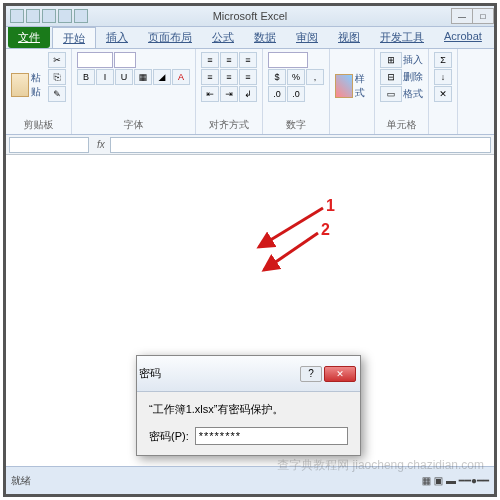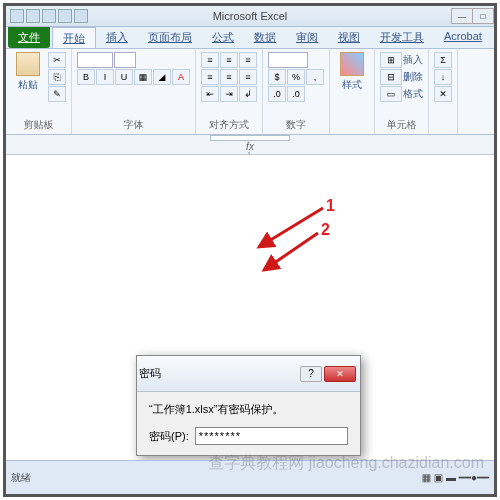--- a/index.html
+++ b/index.html
@@ -12,49 +12,49 @@
 .win-ctrl { position: absolute; right: 0; display: flex; }
 .win-btn { width: 22px; height: 16px; border: 1px solid #aaa; font-size: 8px; display: flex; align-items: center; justify-content: center; background: #e8eef5; margin-left: -1px; }
 .tabs { height: 22px; background: #e8f0f8; display: flex; border-bottom: 1px solid #b0c0d8; }
 .tab { padding: 3px 10px; font-size: 11px; color: #3a5a8a; cursor: pointer; text-decoration: underline; }
 .tab.file { background: #1a7a1a; color: #fff; border-radius: 0 0 3px 3px; margin: 0 2px; }
 .tab.active { background: #f4f8fc; border: 1px solid #b0c0d8; border-bottom: none; }
 .ribbon { height: 86px; background: #f4f8fc; border-bottom: 1px solid #b0c0d8; display: flex; }
 .group { border-right: 1px solid #d0dae8; padding: 3px 5px 1px; display: flex; flex-direction: column; justify-content: space-between; }
 .group-content { display: flex; gap: 3px; flex: 1; }
 .group-label { font-size: 10px; color: #666; text-align: center; padding: 1px 0; }
-.big-btn { width: 34px; display: flex; flex-direction: column; align-items: center; gap: 2px; }
+.big-btn { width: 34px; display: flex; flex-direction: row; align-items: center; gap: 2px; }
 .big-icon { width: 24px; height: 24px; border: 1px solid #c8a060; background: #f8e8d0; }
 .paste-icon { background: linear-gradient(#f8e8c8,#e8d0a0); }
 .small-row { display: flex; gap: 1px; align-items: center; }
 .fnt-sel { width: 36px; height: 16px; border: 1px solid #aac; font-size: 9px; background: #fff; }
 .rbtn { width: 18px; height: 16px; border: 1px solid #c0d0e0; background: #eef4fa; font-size: 9px; display: flex; align-items: center; justify-content: center; }
 .rbtn.w { width: 22px; }
 .col { display: flex; flex-direction: column; gap: 1px; }
 .btn-label { font-size: 10px; color: #3a5a8a; }
-.fx-bar { height: 20px; background: #f0f4f8; border-bottom: 1px solid #c0c8d0; display: flex; align-items: center; flex-direction: column; }
+.fx-bar { height: 20px; background: #f0f4f8; border-bottom: 1px solid #c0c8d0; display: flex; align-items: center; }
 .name-box { width: 80px; height: 16px; border: 1px solid #b0c0d0; background: #fff; margin: 0 3px; }
 .fx-lbl { font-size: 10px; font-style: italic; color: #666; padding: 0 5px; }
 .fx-input { flex: 1; height: 16px; border: 1px solid #b0c0d0; background: #fff; margin-right: 3px; }
 .sheet-area { height: 312px; background: #fff; position: relative; }
-.statusbar { position: absolute; bottom: 0; left: 0; right: 0; height: 34px; background: #dfe9f5; border-top: 1px solid #b0c0d8; display: flex; align-items: center; font-size: 10px; color: #444; padding: 0 5px; justify-content: space-between; }
+.statusbar { position: absolute; bottom: 0; left: 0; right: 0; height: 28px; background: #dfe9f5; border-top: 1px solid #b0c0d8; display: flex; align-items: center; font-size: 10px; color: #444; padding: 0 5px; justify-content: space-between; }
 .dialog { position: absolute; left: 130px; top: 200px; width: 225px; background: #f0f0f0; border: 1px solid #888; box-shadow: 3px 3px 10px rgba(0,0,0,0.4); }
 .dlg-title { height: 36px; background: linear-gradient(#fafcfe,#e0e8f2); border-bottom: 1px solid #b8c4d4; display: flex; align-items: center; padding: 0 2px; font-size: 11px; position: relative; }
 .dlg-ctrl { position: absolute; right: 4px; display: flex; gap: 0; }
 .dlg-close { width: 32px; height: 16px; background: linear-gradient(#e88,#c33); border: 1px solid #a22; border-radius: 2px; color: #fff; font-size: 9px; display: flex; align-items: center; justify-content: center; }
 .dlg-help { width: 22px; height: 16px; background: #e8eef5; border: 1px solid #aaa; border-radius: 2px; font-size: 10px; display: flex; align-items: center; justify-content: center; margin-right: 2px; }
 .dlg-body { padding: 10px 12px; font-size: 11px; }
 .dlg-msg { margin-bottom: 10px; }
 .dlg-row { display: flex; align-items: center; gap: 6px; }
 .dlg-input { flex: 1; height: 18px; border: 1px solid #888; background: #fff; padding: 0 3px; font-size: 11px; letter-spacing: 1px; }
 .dlg-btns { display: flex; justify-content: flex-end; gap: 6px; }
 .dlg-btn { width: 58px; height: 20px; border: 1px solid #888; background: #f0f0f0; font-size: 11px; }
 .dlg-btn.default { border: 2px solid #3a7ac0; box-shadow: 0 0 2px #5a9ae0; }
 .ann { position: absolute; color: #e02020; font-weight: bold; font-size: 16px; z-index: 101; }
-.watermark { position: absolute; right: 10px; bottom: 20px; font-size: 16px; color: rgba(80,80,80,0.3); z-index: 50; }
+.watermark { position: absolute; right: 10px; bottom: 20px; font-size: 12px; color: rgba(80,80,80,0.3); z-index: 50; }
 svg.arr { position: absolute; overflow: visible; }
 </style>
 </head>
 <body>
 
 <div class="container">
   <div class="titlebar">
     <div class="qat">
       <div class="qat-icon"></div>
       <div class="qat-icon"></div>

